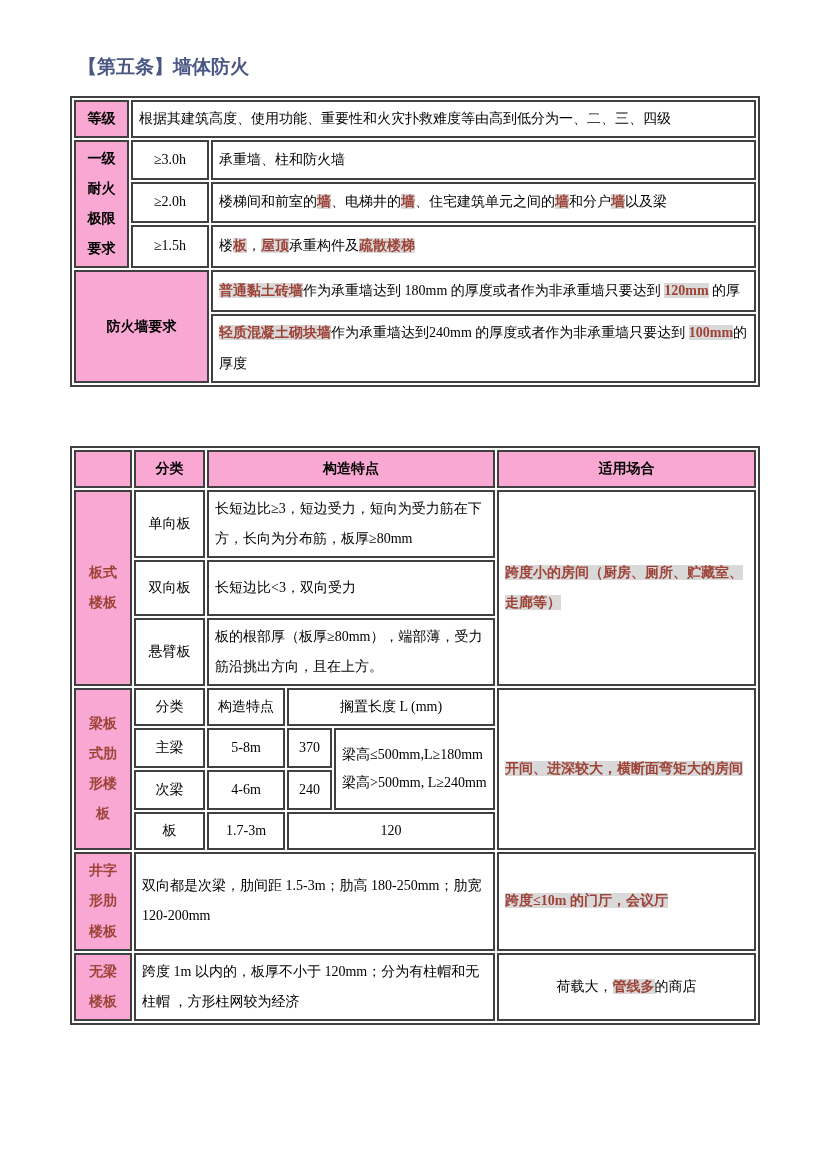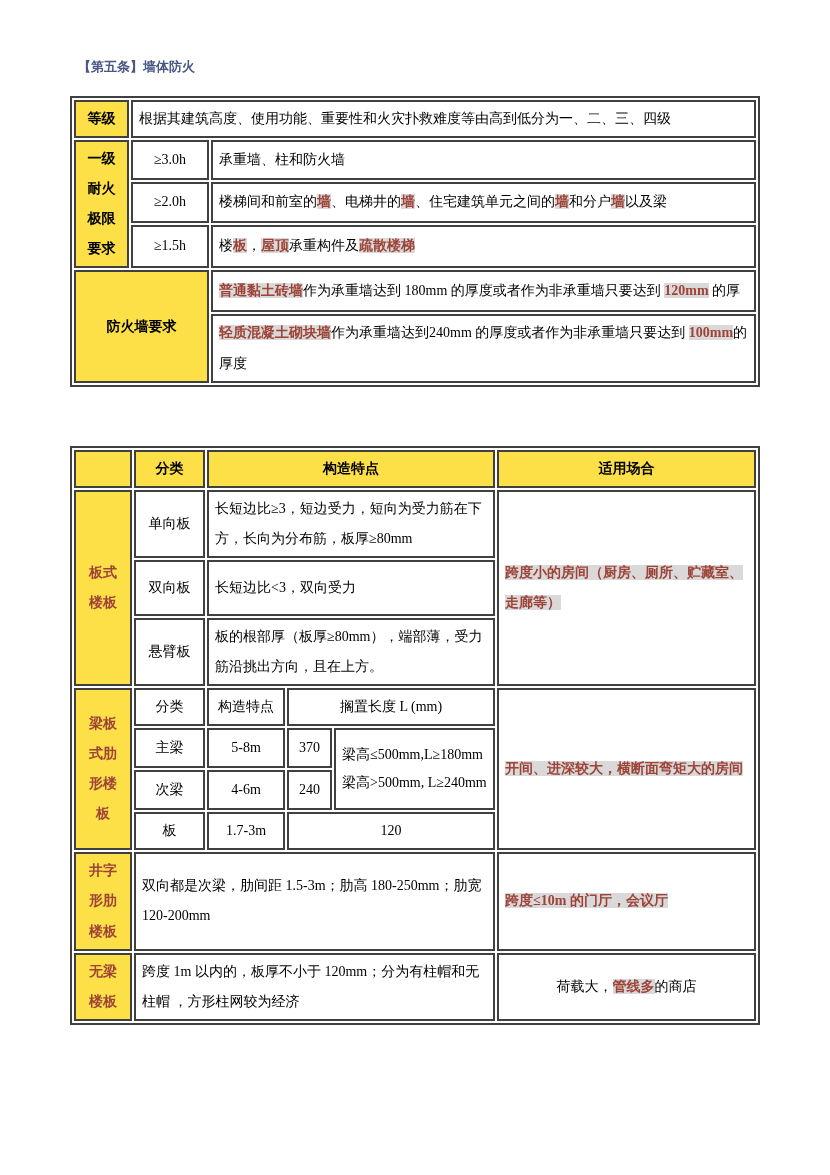--- a/index.html
+++ b/index.html
@@ -15,21 +15,21 @@
     color: #000000;
     overflow: hidden;
   }
   .page {
     box-sizing: border-box;
     width: 830px;
     height: 1175px;
     padding: 57px 70px 0 70px;
   }
   .sec-title {
-    font-size: 13px;
+    font-size: 19px;
     font-weight: bold;
     color: #4A5784;
     padding-left: 8px;
     line-height: 20px;
   }
   .gap-t1 { height: 19px; }
   .gap-t1-t2 { height: 45px; }
   .gap-t2 { height: 14px; }
 
   table.doc-tbl {
@@ -39,21 +39,21 @@
     width: 690px;
     border: 2px solid #404040;
   }
   table.doc-tbl td {
     border: 2px solid #404040;
     vertical-align: middle;
     padding: 2px 6px;
     line-height: 2.15;
     overflow: hidden;
   }
-  .shade { background: #fde047; }
+  .shade { background: #f9a8d4; }
   .center { text-align: center; }
   .bold { font-weight: bold; }
   .red { color: #9E4338; font-weight: bold; }
   .hl {
     color: #9E4338;
     background: #D9D9D9;
     font-weight: bold;
   }
   .tight { padding-left: 4px; padding-right: 4px; }
 </style>

